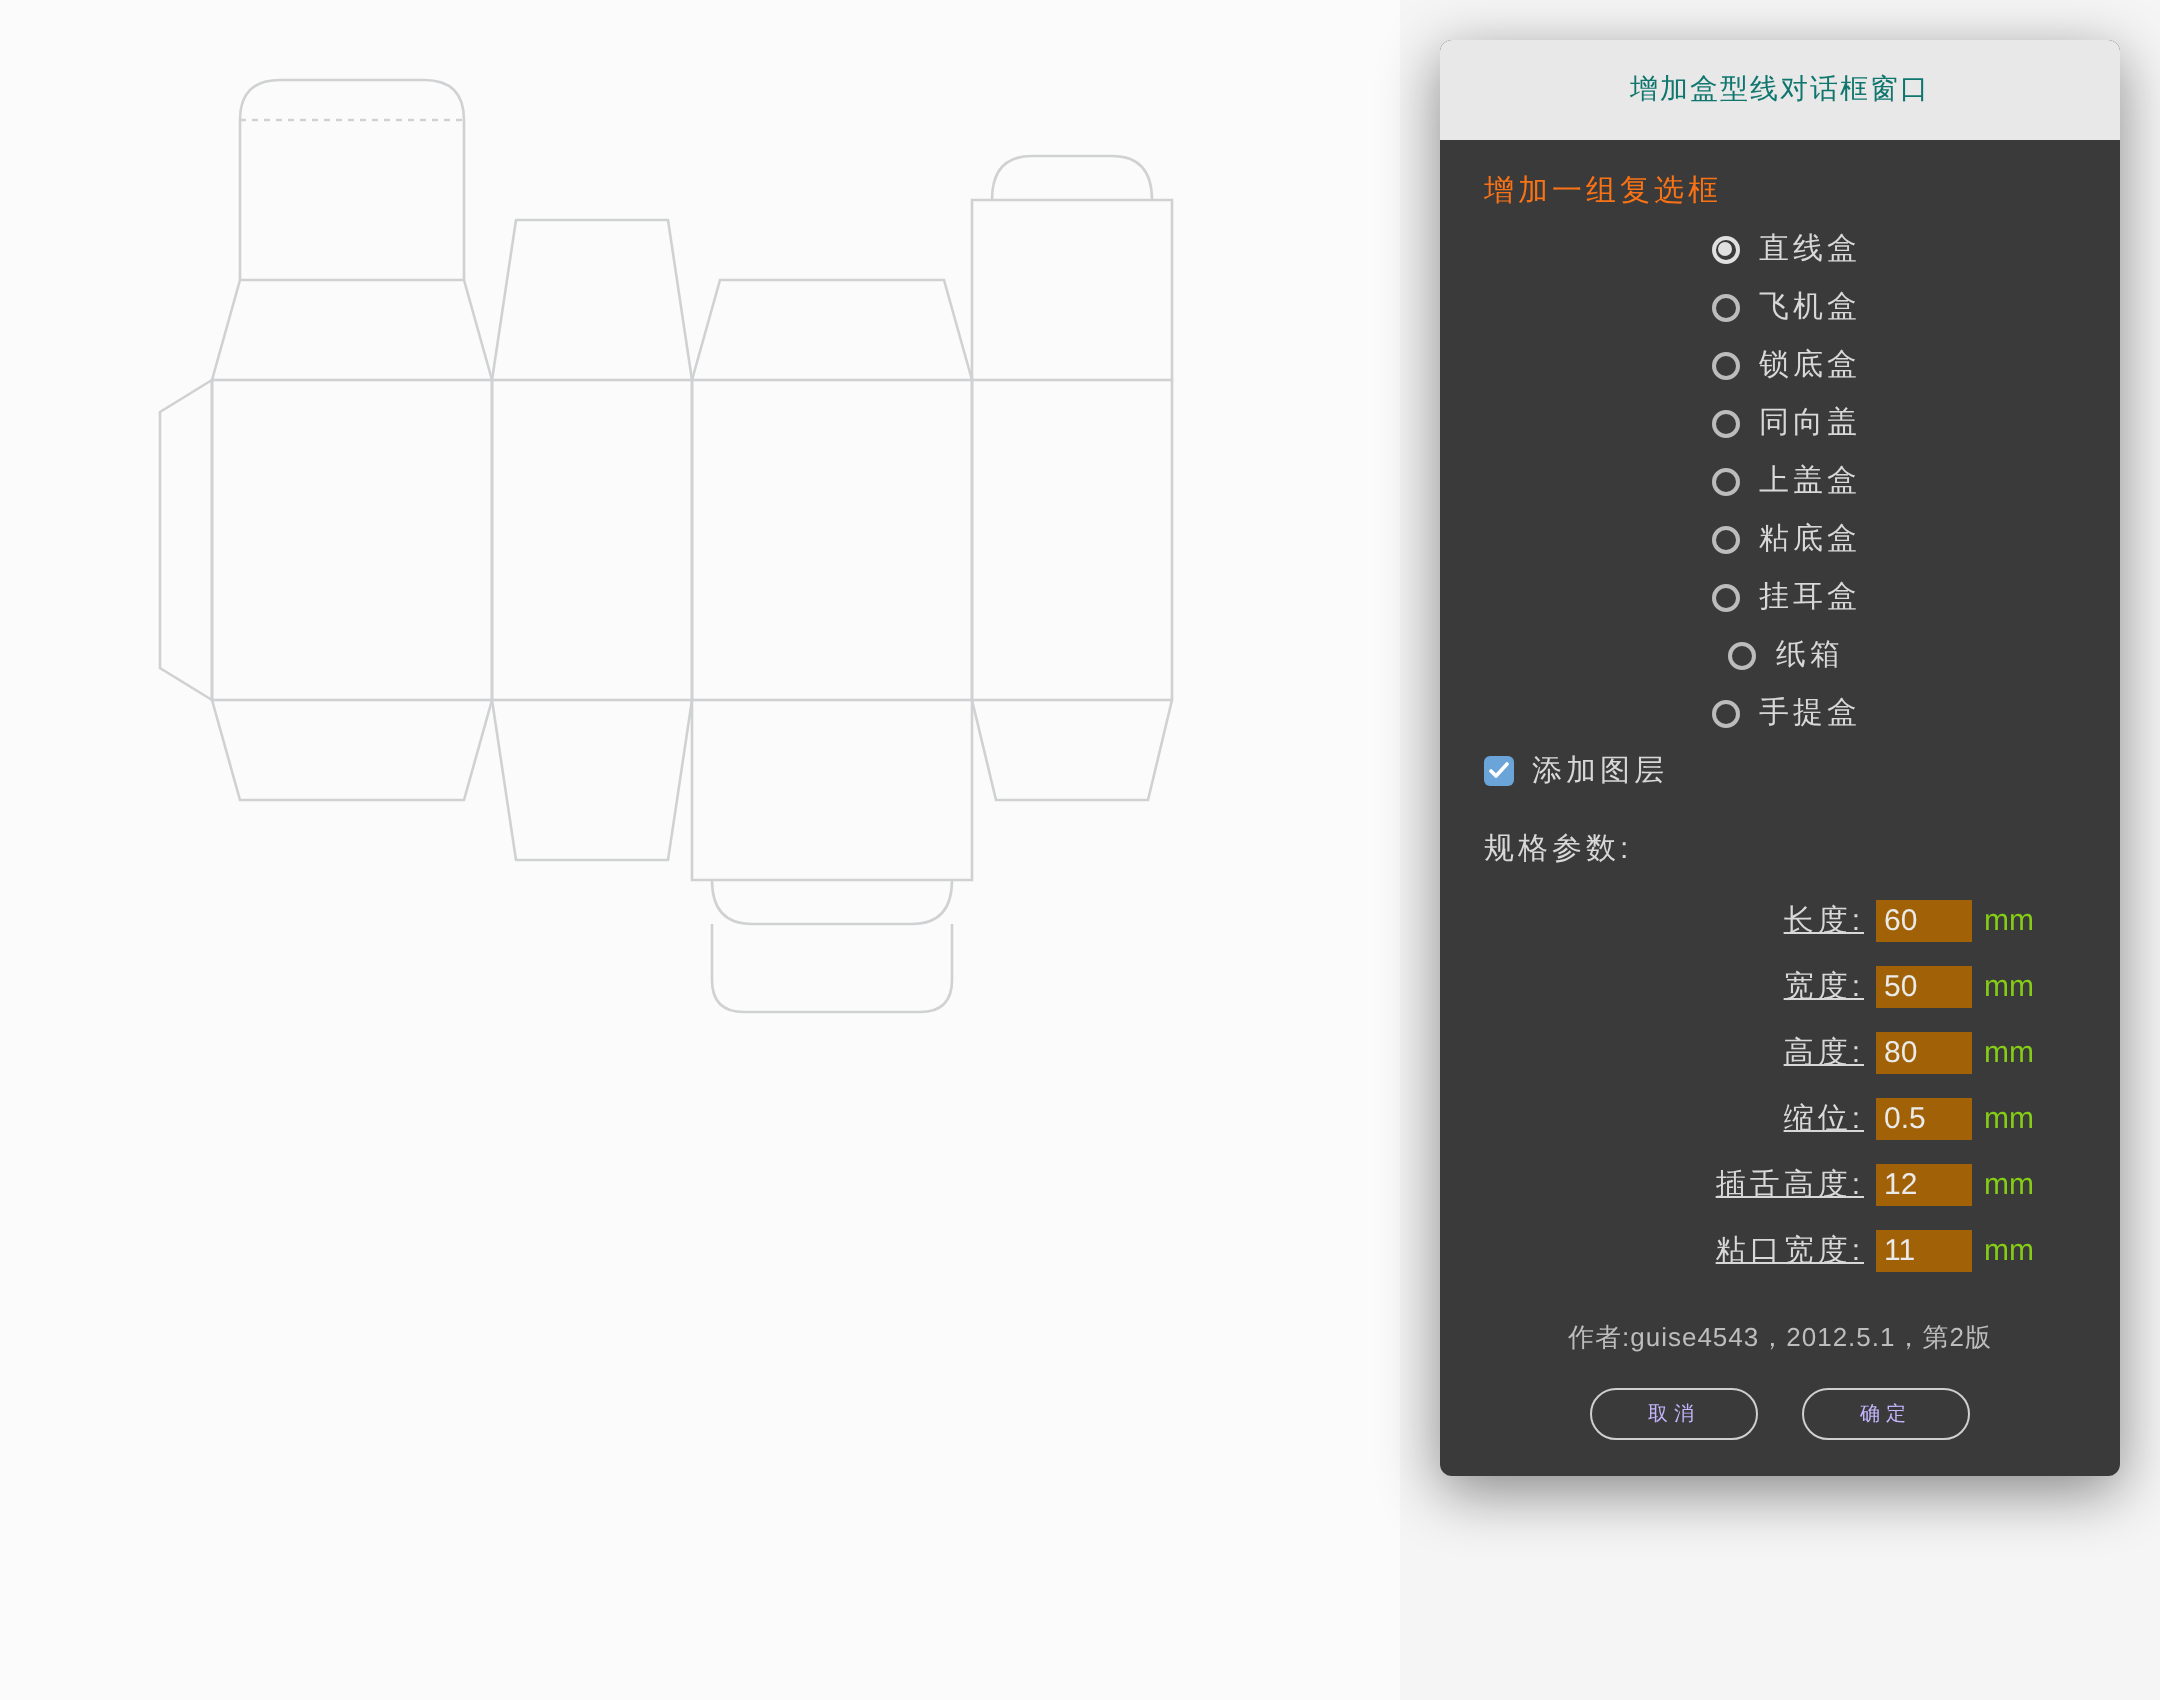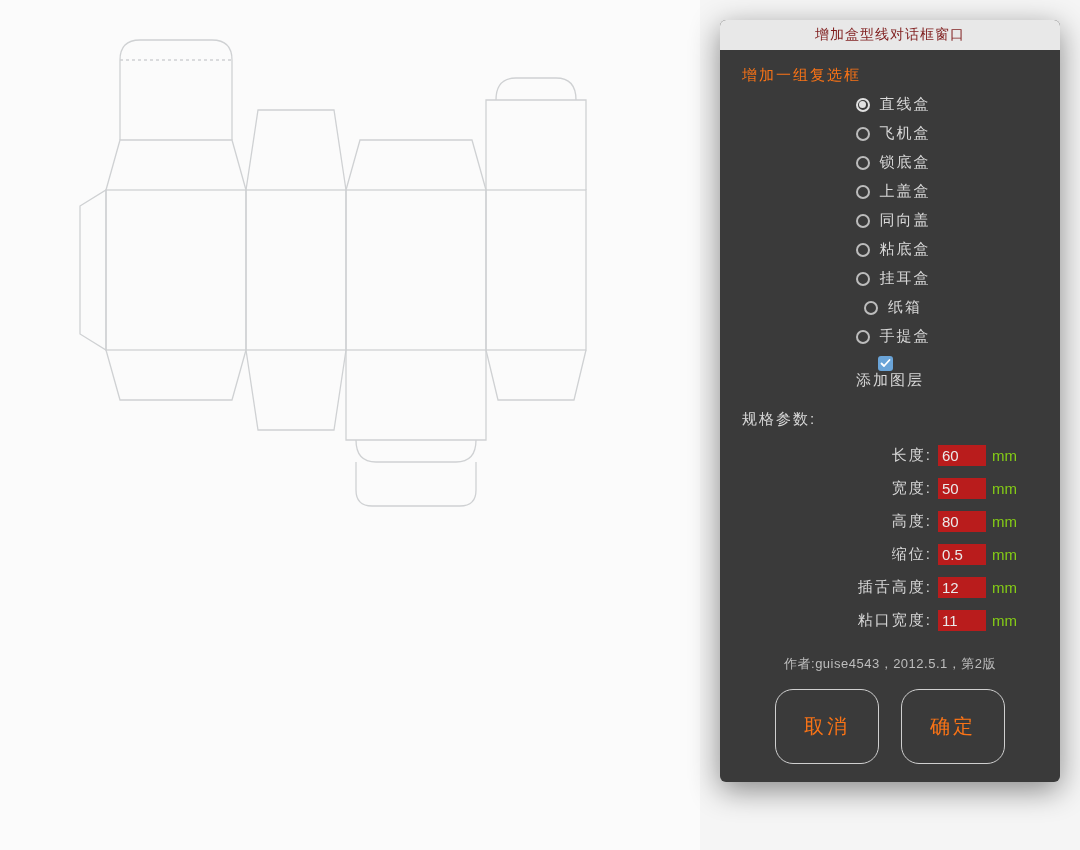--- a/index.html
+++ b/index.html
@@ -35,24 +35,24 @@
       width: 340px;
       background: #3a3a3a;
       border-radius: 6px;
       box-shadow: 0 8px 30px rgba(0,0,0,0.45);
       color: #d8d8d8;
       font-size: 15px;
       padding-bottom: 18px;
     }
     .dialog-titlebar {
       background: #e8e8e8;
-      color: #7f1d1d;
+      color: #0f766e;
       text-align: center;
       font-size: 14px;
-      padding: 6px 0;
+      padding: 16px 0;
       border-top-left-radius: 6px;
       border-top-right-radius: 6px;
       letter-spacing: 1px;
     }
     .dialog-body {
       padding: 16px 22px 0 22px;
     }
     .group-label {
       color: #f97316;
       margin-bottom: 10px;
@@ -91,21 +91,20 @@
       border-radius: 50%;
       background: #e0e0e0;
     }
     .checkbox-item {
       display: flex;
       align-items: center;
       margin-bottom: 10px;
       margin-top: 2px;
       cursor: pointer;
       letter-spacing: 2px;
-      flex-direction: column;
     }
     .checkbox-box {
       width: 15px;
       height: 15px;
       background: #6aa4d8;
       border-radius: 3px;
       margin-right: 9px;
       display: inline-flex;
       align-items: center;
       justify-content: center;
@@ -122,24 +121,25 @@
     .param-row {
       display: flex;
       align-items: center;
       justify-content: flex-end;
       margin-bottom: 12px;
       padding-right: 10px;
     }
     .param-label {
       margin-right: 6px;
       letter-spacing: 2px;
+      text-decoration: underline;
     }
     .param-input {
       width: 48px;
-      background: #b91c1c;
+      background: #a16207;
       border: none;
       color: #eaeaea;
       font-size: 15px;
       padding: 2px 4px;
       outline: none;
       font-family: inherit;
     }
     .param-unit {
       width: 36px;
       margin-left: 6px;
@@ -155,24 +155,24 @@
     }
 
     .button-row {
       display: flex;
       justify-content: center;
       gap: 22px;
     }
     .btn {
       background: transparent;
       border: 1.5px solid #cfcfcf;
-      color: #f97316;
+      color: #c4b5fd;
       border-radius: 18px;
-      padding: 23px 28px;
-      font-size: 20px;
+      padding: 5px 28px;
+      font-size: 10px;
       cursor: pointer;
       letter-spacing: 3px;
       font-family: inherit;
     }
   </style>
 </head>
 <body>
 
 <div class="canvas">
   <svg width="600" height="520">
@@ -224,25 +224,25 @@
         <li class="radio-item">
           <span class="radio-circle"></span>
           <span>飞机盒</span>
         </li>
         <li class="radio-item">
           <span class="radio-circle"></span>
           <span>锁底盒</span>
         </li>
         <li class="radio-item">
           <span class="radio-circle"></span>
+          <span>同向盖</span>
+        </li>
+        <li class="radio-item">
+          <span class="radio-circle"></span>
           <span>上盖盒</span>
-        </li>
-        <li class="radio-item">
-          <span class="radio-circle"></span>
-          <span>同向盖</span>
         </li>
         <li class="radio-item">
           <span class="radio-circle"></span>
           <span>粘底盒</span>
         </li>
         <li class="radio-item">
           <span class="radio-circle"></span>
           <span>挂耳盒</span>
         </li>
         <li class="radio-item">

